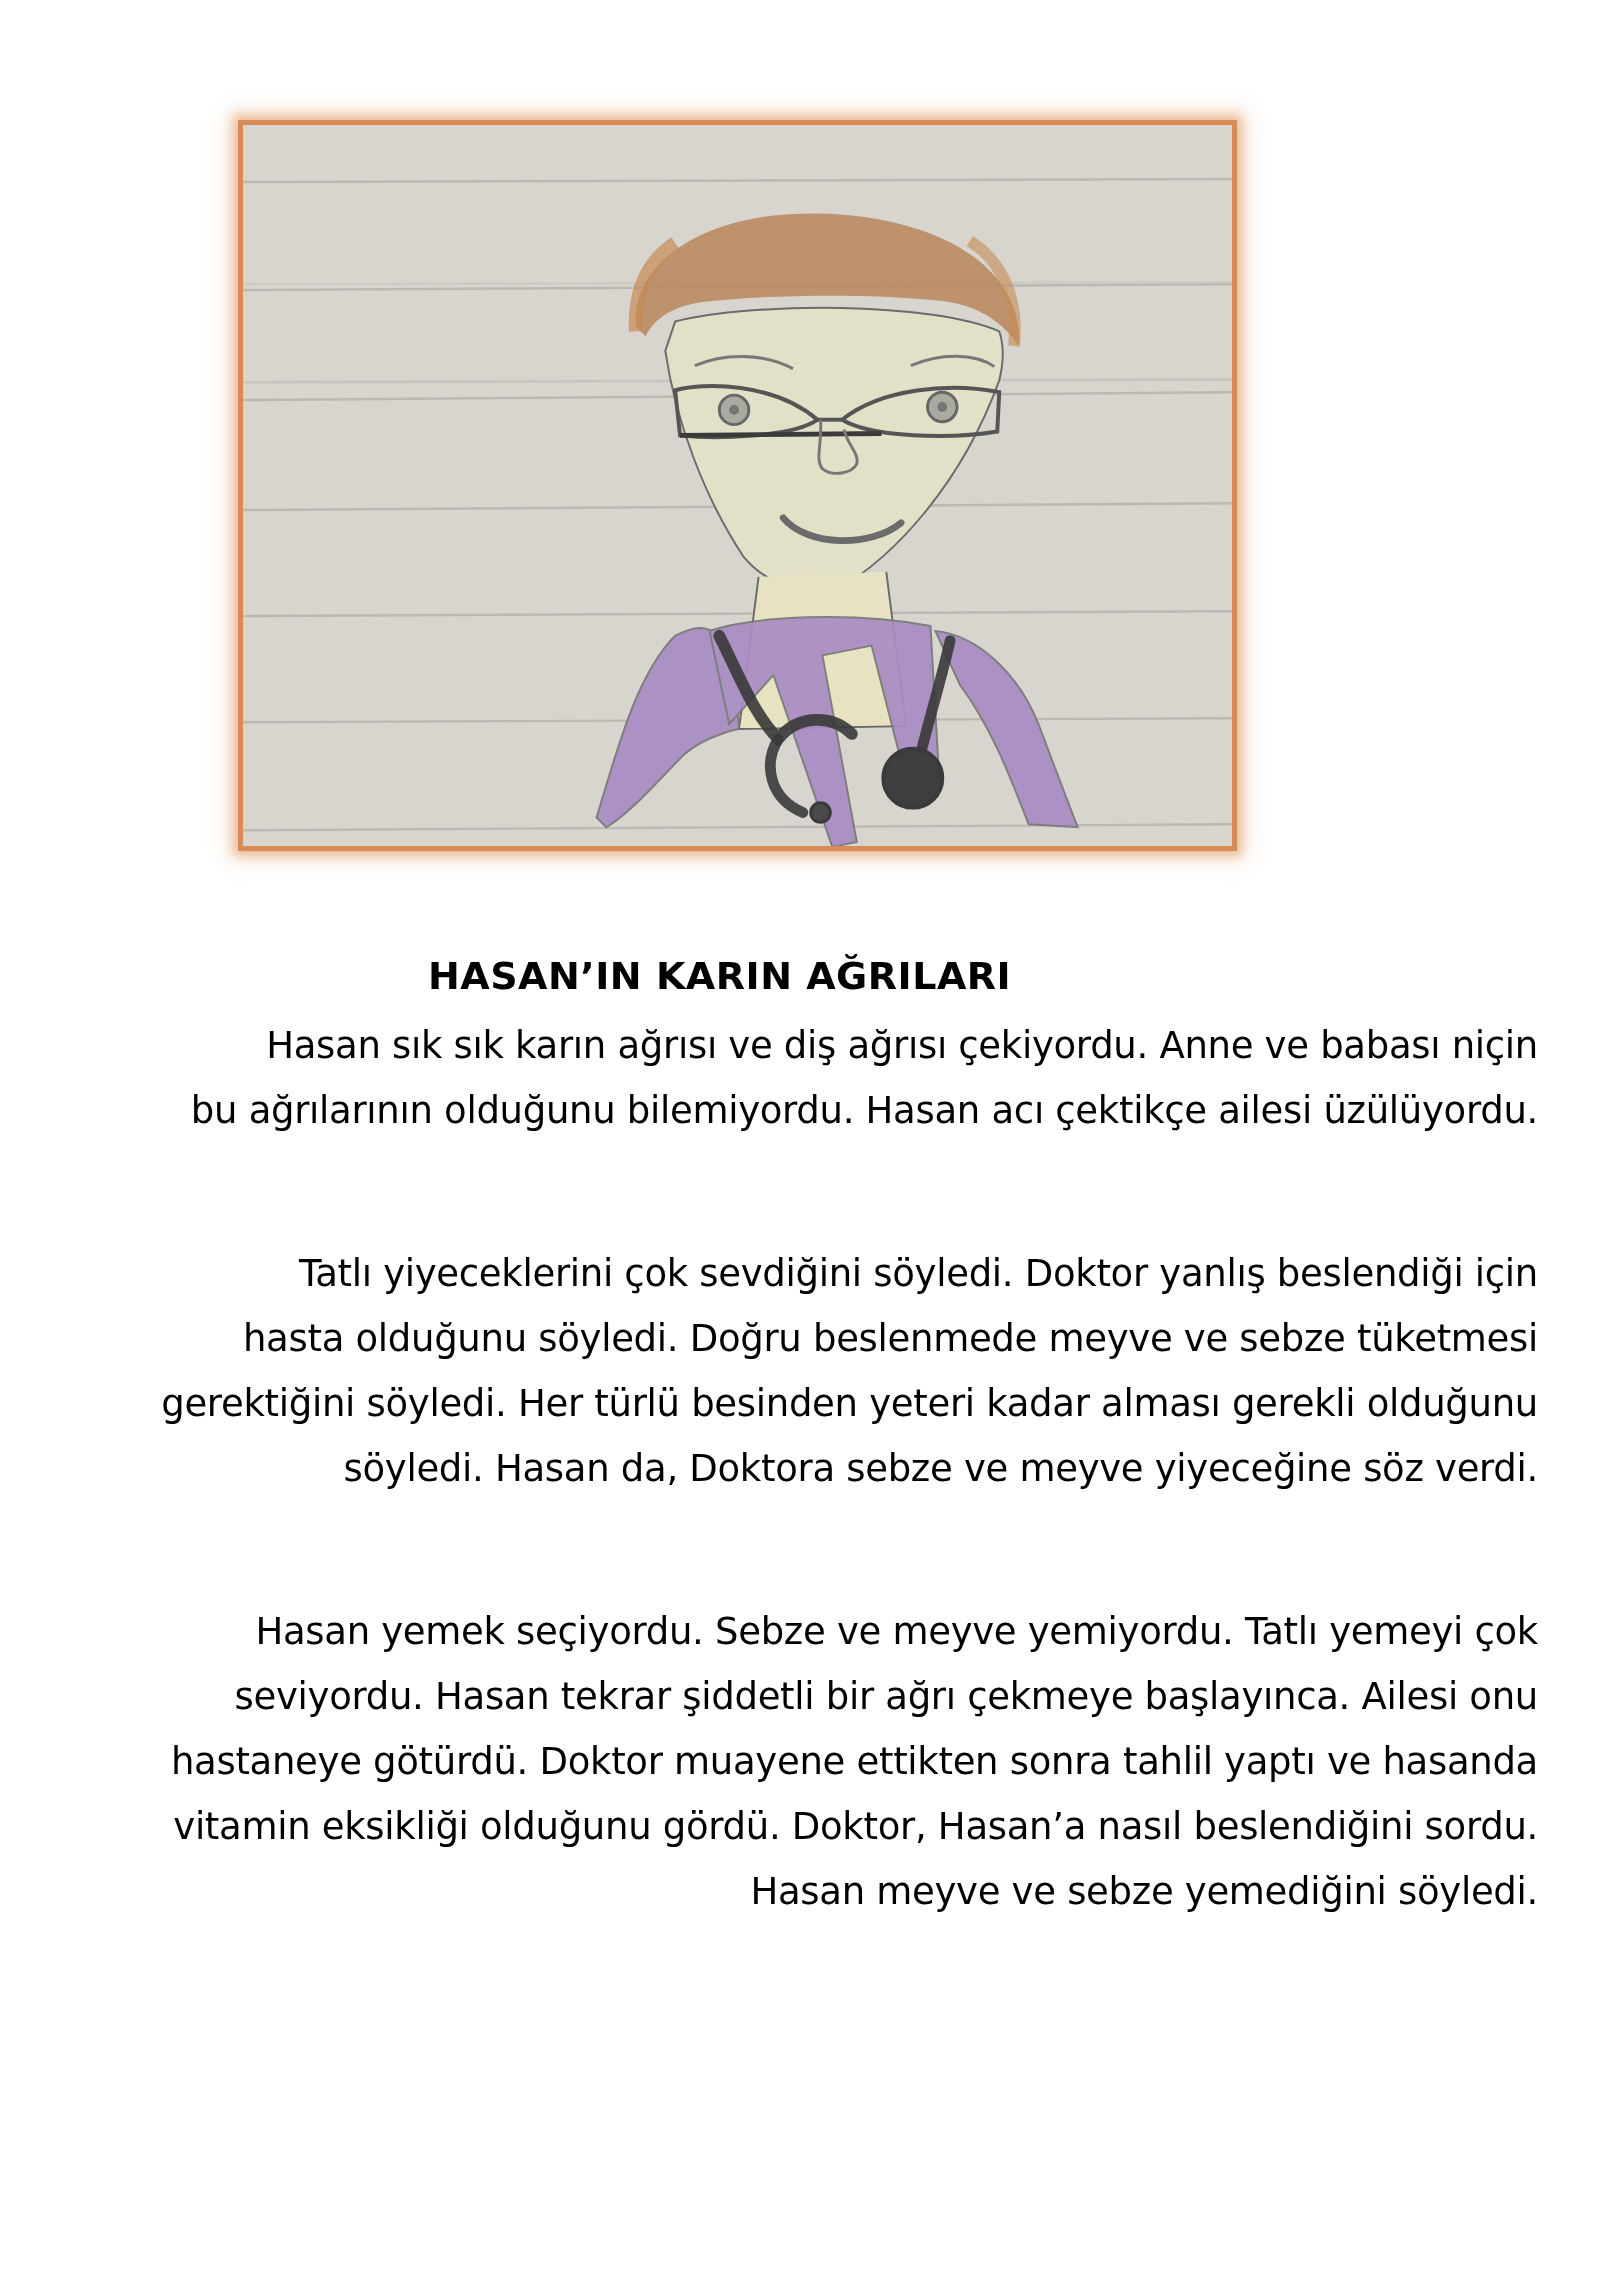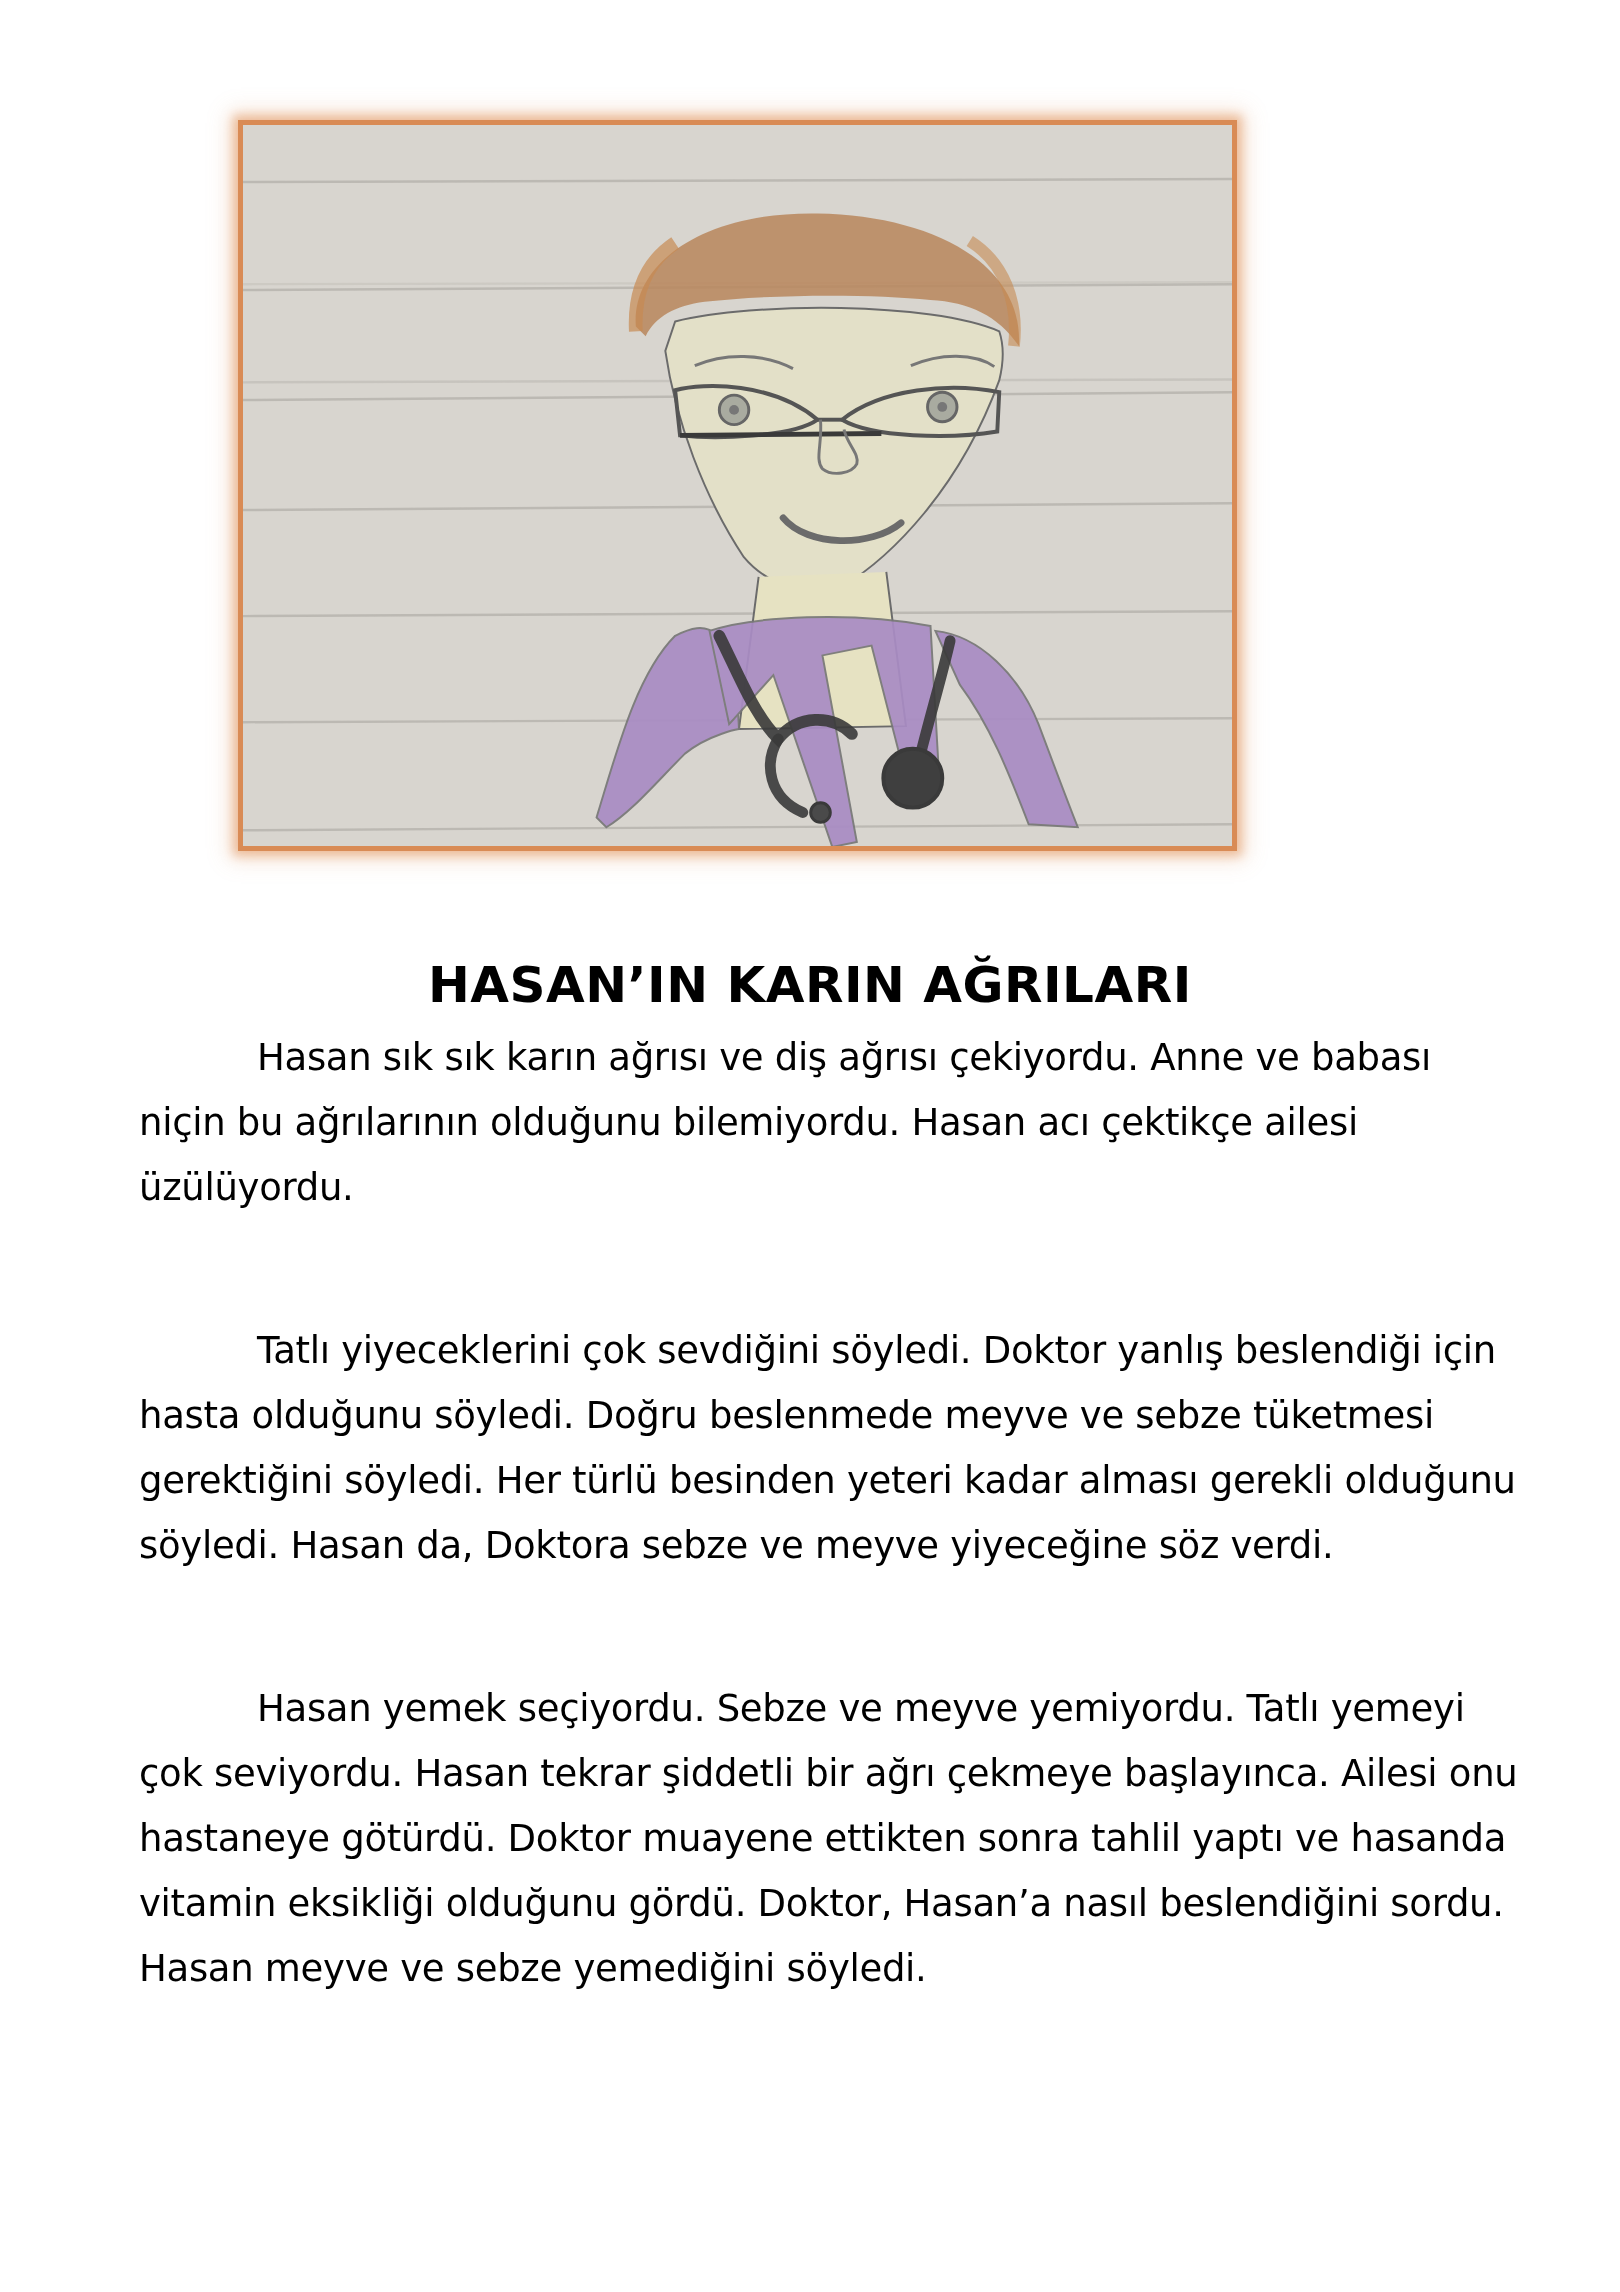--- a/index.html
+++ b/index.html
@@ -29,37 +29,38 @@
     }
     .illustration-frame svg {
       display: block;
       width: 100%;
       height: 100%;
     }
     .story-title {
       position: absolute;
       left: 428px;
       top: 927px;
-      font-size: 50px;
+      font-size: 38px;
       line-height: 49px;
       letter-spacing: 0.5px;
       white-space: nowrap;
     }
     .story-body {
       position: absolute;
       left: 127px;
       top: 1013px;
       width: 1411px;
     }
     .story-paragraph {
-      margin: 12px;
+      margin: 0;
       font-size: 37px;
       line-height: 65px;
       text-indent: 118px;
       letter-spacing: -0.3px;
+      text-align: right;
     }
     .story-paragraph + .story-paragraph {
       margin-top: 98px;
     }
   </style>
 </head>
 <body>
 
 <div class="illustration-frame">
   <svg viewBox="0 0 1007 734" xmlns="http://www.w3.org/2000/svg">

